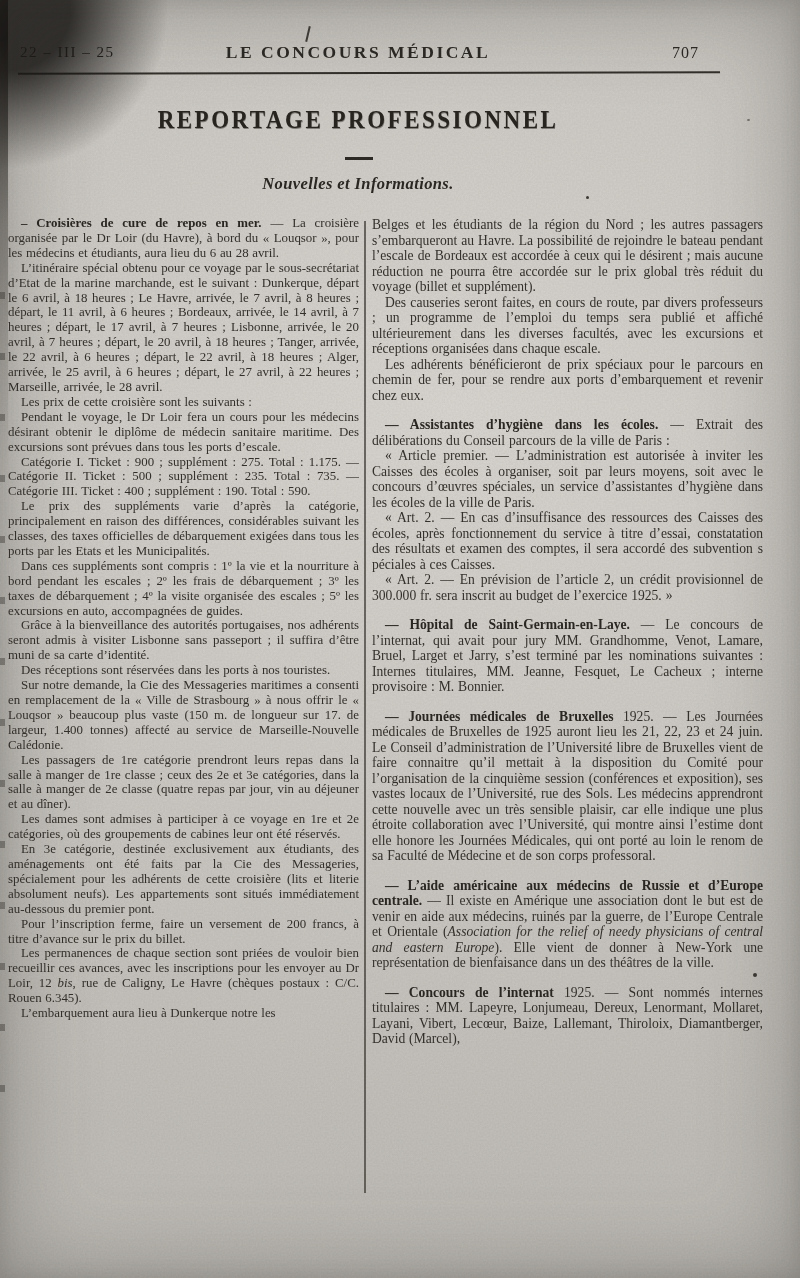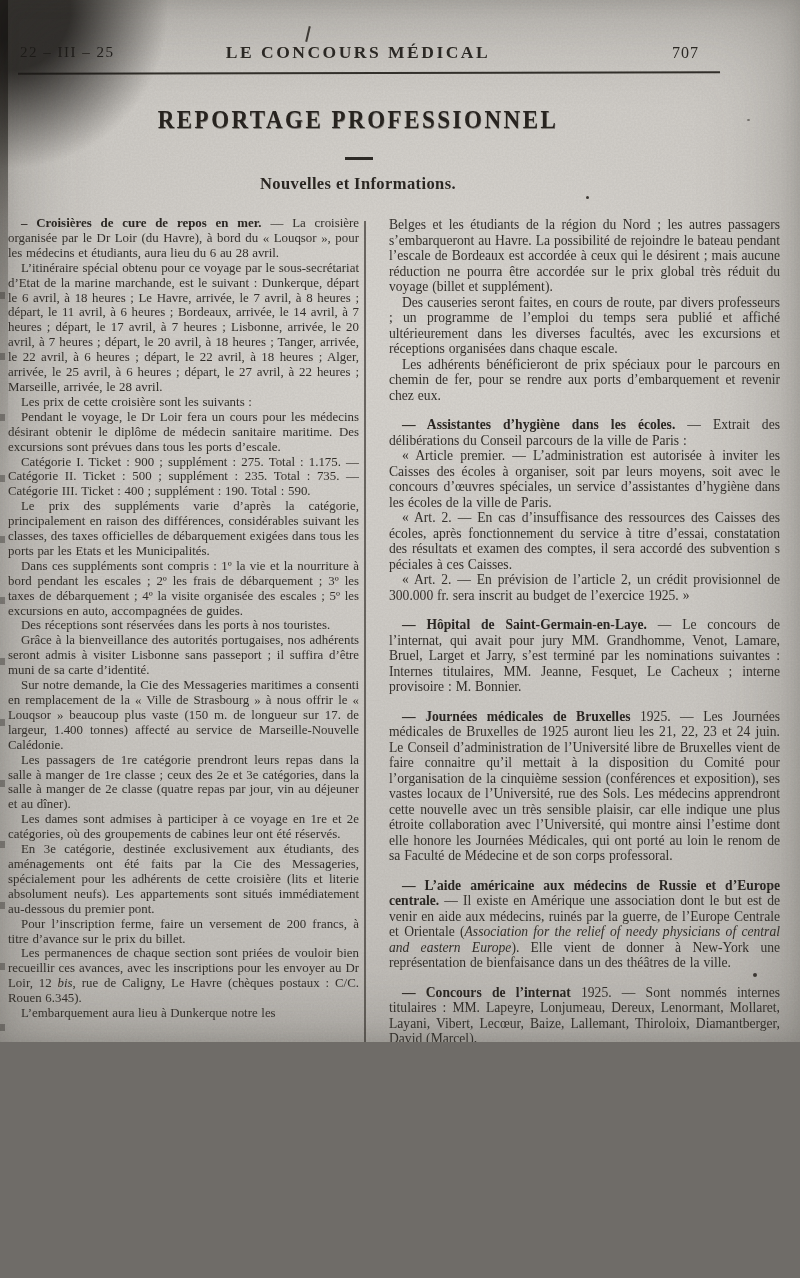--- a/index.html
+++ b/index.html
@@ -1,17 +1,17 @@
 <!DOCTYPE html>
 <html lang="fr"><head>
 <meta charset="utf-8">
 <style>
   html,body{margin:0;padding:0;background:#6f6c68;}
   .page{
-    position:relative;width:800px;height:1042px;overflow:hidden;
+    position:relative;width:800px;height:1278px;overflow:hidden;
     background:
       radial-gradient(ellipse 950px 760px at 56% 32%, #d9d6d1 0%, #cdcac5 52%, #c1beb9 100%);
     font-family:"Liberation Serif", serif;
     color:#34302b;
   }
   .page::before{
     content:"";position:absolute;inset:0;z-index:6;pointer-events:none;
     box-shadow: inset 0 0 95px rgba(58,54,50,.38), inset 0 0 20px rgba(58,54,50,.16);
   }
   
@@ -37,28 +37,28 @@
   .hdr-page{position:absolute;top:44px;left:672px;font-size:16px;letter-spacing:1px;color:#2c2925;}
   .hdr-rule{position:absolute;top:72px;left:18px;width:702px;height:2px;background:#33302b;
     transform:rotate(-0.12deg);}
 
   
   .section-title{position:absolute;top:108px;left:0;width:716px;margin:0;text-align:center;
     font-size:23px;font-weight:bold;letter-spacing:2.5px;color:#282420;transform:scaleY(1.06);
     text-shadow:0.4px 0.4px 0 rgba(40,36,32,.45);}
   .section-dash{position:absolute;top:157px;left:345px;width:28px;height:3px;background:#2d2a26;}
   .subsection-title{position:absolute;top:174px;left:0;width:716px;margin:0;text-align:center;
-    font-size:16.5px;font-weight:bold;letter-spacing:.4px;color:#2b2723;}
+    font-size:16.5px;font-weight:bold;letter-spacing:.4px;color:#2b2723;font-style:italic;}
 
   
   .col{position:absolute;top:216px;text-align:justify;}
   .col p{margin:0;text-indent:13px;}
   .col p.noindent{text-indent:0;}
   .col-left{left:8px;width:351px;font-size:12.9px;line-height:14.9px;word-spacing:.4px;}
-  .col-right{left:372px;top:217px;width:391px;font-size:13.6px;line-height:15.5px;word-spacing:.5px;margin-left:17px;}
+  .col-right{left:372px;top:217px;width:391px;font-size:13.6px;line-height:15.5px;word-spacing:.5px;}
   .col-right p.gap{margin-top:14px;}
   .col b{font-weight:bold;color:#2b2723;}
   .col-divider{position:absolute;left:364px;top:221px;width:2px;height:972px;background:#47433e;
     opacity:.75;}
 </style>
 </head>
 <body>
 
 <div class="page">
 
@@ -80,22 +80,22 @@
   <h2 class="subsection-title">Nouvelles et Informations.</h2>
 
   <div class="col col-left">
     <p><b>– Croisières de cure de repos en mer.</b><span> — La croisière organisée par le Dr Loir (du Havre), à bord du « Louqsor », pour les médecins et étudiants, aura lieu du 6 au 28 avril.</span></p>
     <p><span>L’itinéraire spécial obtenu pour ce voyage par le sous-secrétariat d’Etat de la marine marchande, est le suivant : Dunkerque, départ le 6 avril, à 18 heures ; Le Havre, arrivée, le 7 avril, à 8 heures ; départ, le 11 avril, à 6 heures ; Bordeaux, arrivée, le 14 avril, à 7 heures ; départ, le 17 avril, à 7 heures ; Lisbonne, arrivée, le 20 avril, à 7 heures ; départ, le 20 avril, à 18 heures ; Tanger, arrivée, le 22 avril, à 6 heures ; départ, le 22 avril, à 18 heures ; Alger, arrivée, le 25 avril, à 6 heures ; départ, le 27 avril, à 22 heures ; Marseille, arrivée, le 28 avril.</span></p>
     <p><span>Les prix de cette croisière sont les suivants :</span></p>
     <p><span>Pendant le voyage, le Dr Loir fera un cours pour les médecins désirant obtenir le diplôme de médecin sanitaire maritime. Des excursions sont prévues dans tous les ports d’escale.</span></p>
     <p><span>Catégorie I. Ticket : 900 ; supplément : 275. Total : 1.175. — Catégorie II. Ticket : 500 ; supplément : 235. Total : 735. — Catégorie III. Ticket : 400 ; supplément : 190. Total : 590.</span></p>
     <p><span>Le prix des suppléments varie d’après la catégorie, principalement en raison des différences, considérables suivant les classes, des taxes officielles de débarquement exigées dans tous les ports par les Etats et les Municipalités.</span></p>
     <p><span>Dans ces suppléments sont compris : 1º la vie et la nourriture à bord pendant les escales ; 2º les frais de débarquement ; 3º les taxes de débarquement ; 4º la visite organisée des escales ; 5º les excursions en auto, accompagnées de guides.</span></p>
+    <p><span>Grâce à la bienveillance des autorités portugaises, nos adhérents seront admis à visiter Lisbonne sans passeport ; il suffira d’être muni de sa carte d’identité.</span></p>
     <p><span>Des réceptions sont réservées dans les ports à nos touristes.</span></p>
-    <p><span>Grâce à la bienveillance des autorités portugaises, nos adhérents seront admis à visiter Lisbonne sans passeport ; il suffira d’être muni de sa carte d’identité.</span></p>
     <p><span>Sur notre demande, la Cie des Messageries maritimes a consenti en remplacement de la « Ville de Strasbourg » à nous offrir le « Louqsor » beaucoup plus vaste (150 m. de longueur sur 17. de largeur, 1.400 tonnes) affecté au service de Marseille-Nouvelle Calédonie.</span></p>
     <p><span>Les passagers de 1re catégorie prendront leurs repas dans la salle à manger de 1re classe ; ceux des 2e et 3e catégories, dans la salle à manger de 2e classe (quatre repas par jour, vin au déjeuner et au dîner).</span></p>
     <p><span>Les dames sont admises à participer à ce voyage en 1re et 2e catégories, où des groupements de cabines leur ont été réservés.</span></p>
     <p><span>En 3e catégorie, destinée exclusivement aux étudiants, des aménagements ont été faits par la Cie des Messageries, spécialement pour les adhérents de cette croisière (lits et literie absolument neufs). Les appartements sont situés immédiatement au-dessous du premier pont.</span></p>
     <p><span>Pour l’inscription ferme, faire un versement de 200 francs, à titre d’avance sur le prix du billet.</span></p>
     <p><span>Les permanences de chaque section sont priées de vouloir bien recueillir ces avances, avec les inscriptions pour les envoyer au Dr Loir, 12 </span><i>bis</i><span>, rue de Caligny, Le Havre (chèques postaux : C/C. Rouen 6.345).</span></p>
     <p><span>L’embarquement aura lieu à Dunkerque notre les</span></p>
   </div>
 
   <div class="col-divider"></div>

